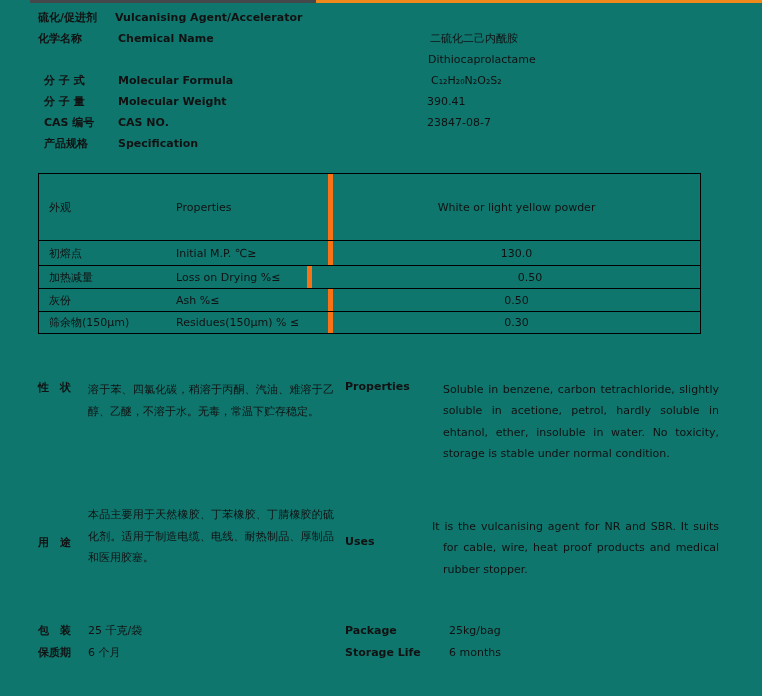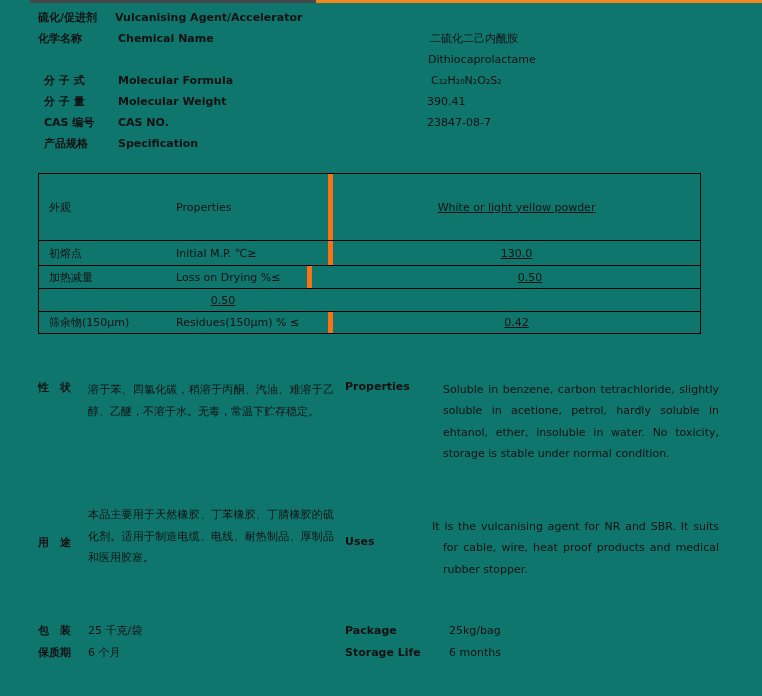--- a/index.html
+++ b/index.html
@@ -40,21 +40,21 @@
   
   .spec-table {
     position: absolute; left: 38px; top: 173px; width: 663px;
     border: 1px solid #000;
   }
   .trow { position: relative; display: flex; border-top: 1px solid #000; }
   .trow:first-child { border-top: none; }
   .trow .cell-left  { position: relative; width: 295px; border-right: 5px solid #f97316; display: flex; align-items: center; }
   .trow .cell-left .zh { position: absolute; left: 10px; white-space: nowrap; }
   .trow .cell-left .en { position: absolute; left: 137px; white-space: nowrap; }
-  .trow .cell-right { width: 368px; display: flex; align-items: center; justify-content: center; text-align: left; text-decoration: underline; }
+  .trow .cell-right { width: 368px; display: flex; align-items: center; justify-content: center; text-align: left; }
   .trow.r0 { height: 66px; }
   .trow.r1 { height: 25px; }
   .trow.r2 { height: 23px; gap: 48px; }
   .trow.r3 { height: 23px; }
   .trow.r4 { height: 22px; }
 
   
   .sec-label-zh { position: absolute; left: 38px; font-weight: bold; white-space: nowrap; }
   .sec-label-en { position: absolute; left: 345px; font-weight: bold; white-space: nowrap; }
   .para-zh { position: absolute; left: 88px; width: 246px; line-height: 21.5px; text-align: justify; }
@@ -138,28 +138,32 @@
       <div class="cell-right">130.0</div>
     </div>
     <div class="trow r2">
       <div class="cell-left">
         <span class="zh">加热减量</span>
         <span class="en">Loss on Drying %≤</span>
       </div>
       <div class="cell-right">0.50</div>
     </div>
     <div class="trow r3">
+      <div class="cell-left">
+        <span class="zh">灰份</span>
+        <span class="en">Ash %≤</span>
+      </div>
       <div class="cell-right">0.50</div>
     </div>
     <div class="trow r4">
       <div class="cell-left">
         <span class="zh">筛余物(150μm)</span>
         <span class="en">Residues(150μm) % ≤</span>
       </div>
-      <div class="cell-right">0.42</div>
+      <div class="cell-right">0.30</div>
     </div>
   </div>
 
   <div class="sec-label-zh props-label-zh">性　状</div>
   <div class="para-zh props-para-zh">溶于苯、四氯化碳，稍溶于丙酮、汽油、难溶于乙醇、乙醚，不溶于水。无毒，常温下贮存稳定。</div>
   <div class="sec-label-en props-label-en">Properties</div>
   <div class="para-en props-para-en">Soluble in benzene, carbon tetrachloride, slightly soluble in acetione, petrol, hardly soluble in ehtanol, ether, insoluble in water. No toxicity, storage is stable under normal condition.</div>
 
   <div class="sec-label-zh uses-label-zh">用　途</div>
   <div class="para-zh uses-para-zh">本品主要用于天然橡胶、丁苯橡胶、丁腈橡胶的硫化剂。适用于制造电缆、电线、耐热制品、厚制品和医用胶塞。</div>

